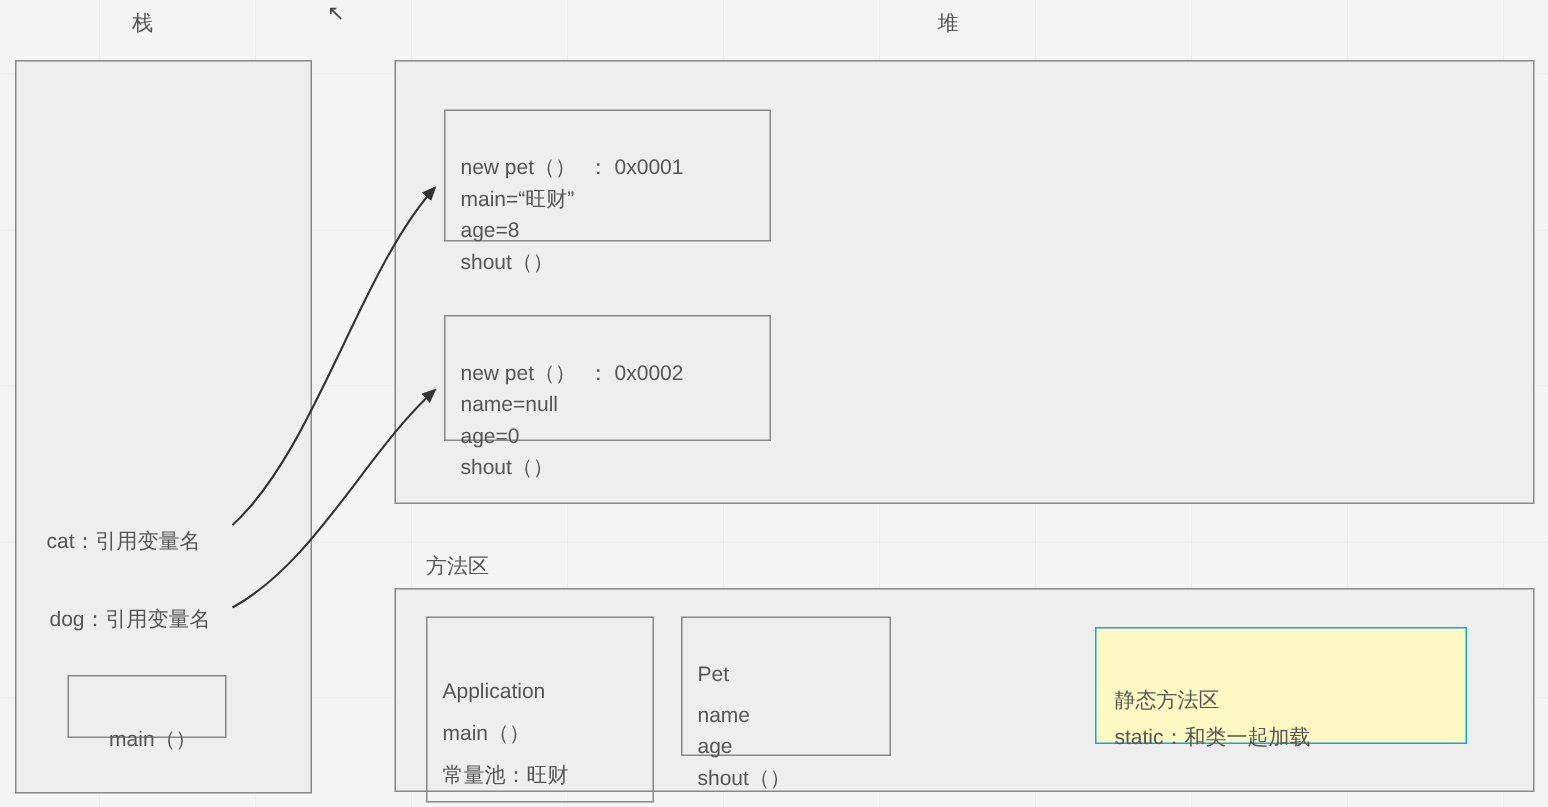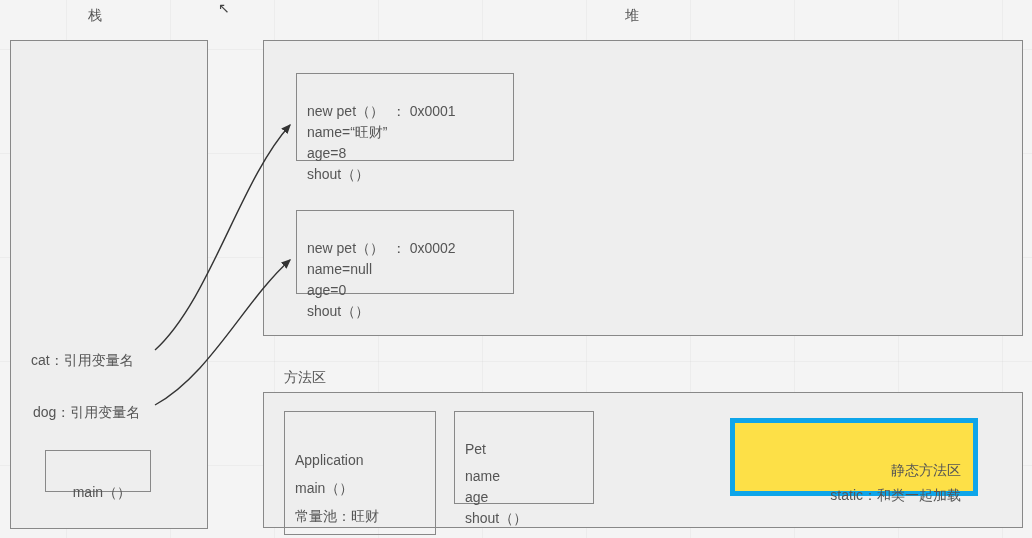--- a/index.html
+++ b/index.html
@@ -34,26 +34,25 @@
   .innerbox {
     position: absolute;
     border: 1px solid #888;
     background: transparent;
     padding: 6px 10px;
     line-height: 1.5;
     white-space: pre;
   }
   .greenbox {
     position: absolute;
-    border: 5px solid #0ea5e9;
-    background: #fde047;
+    border: 1px solid #0ea5e9;
+    background: #fef9c3;
     padding: 10px 12px;
     line-height: 1.8;
     white-space: pre;
-    text-align: right;
   }
   svg.arrows {
     position: absolute;
     inset: 0;
     pointer-events: none;
   }
   .cursor {
     position: absolute;
     font-size: 14px;
     color: #444;
@@ -75,21 +74,21 @@
 <div class="label" style="left:33px; top:404px;">dog：引用变量名</div>
 
 <div class="innerbox" style="left:45px; top:450px; width:106px; height:42px; text-align:center; padding-top:10px;">
   <span>main（）</span>
 </div>
 
 <div class="box" style="left:263px; top:40px; width:760px; height:296px;"></div>
 
 <div class="innerbox" style="left:296px; top:73px; width:218px; height:88px;">
 <span>new pet（）  ： 0x0001</span>
-<span>name=“旺财”</span>
+<span>main=“旺财”</span>
 <span>age=8</span>
 <span>shout（）</span>
 </div>
 
 <div class="innerbox" style="left:296px; top:210px; width:218px; height:84px;">
 <span>new pet（）  ： 0x0002</span>
 <span>name=null</span>
 <span>age=0</span>
 <span>shout（）</span>
 </div>

